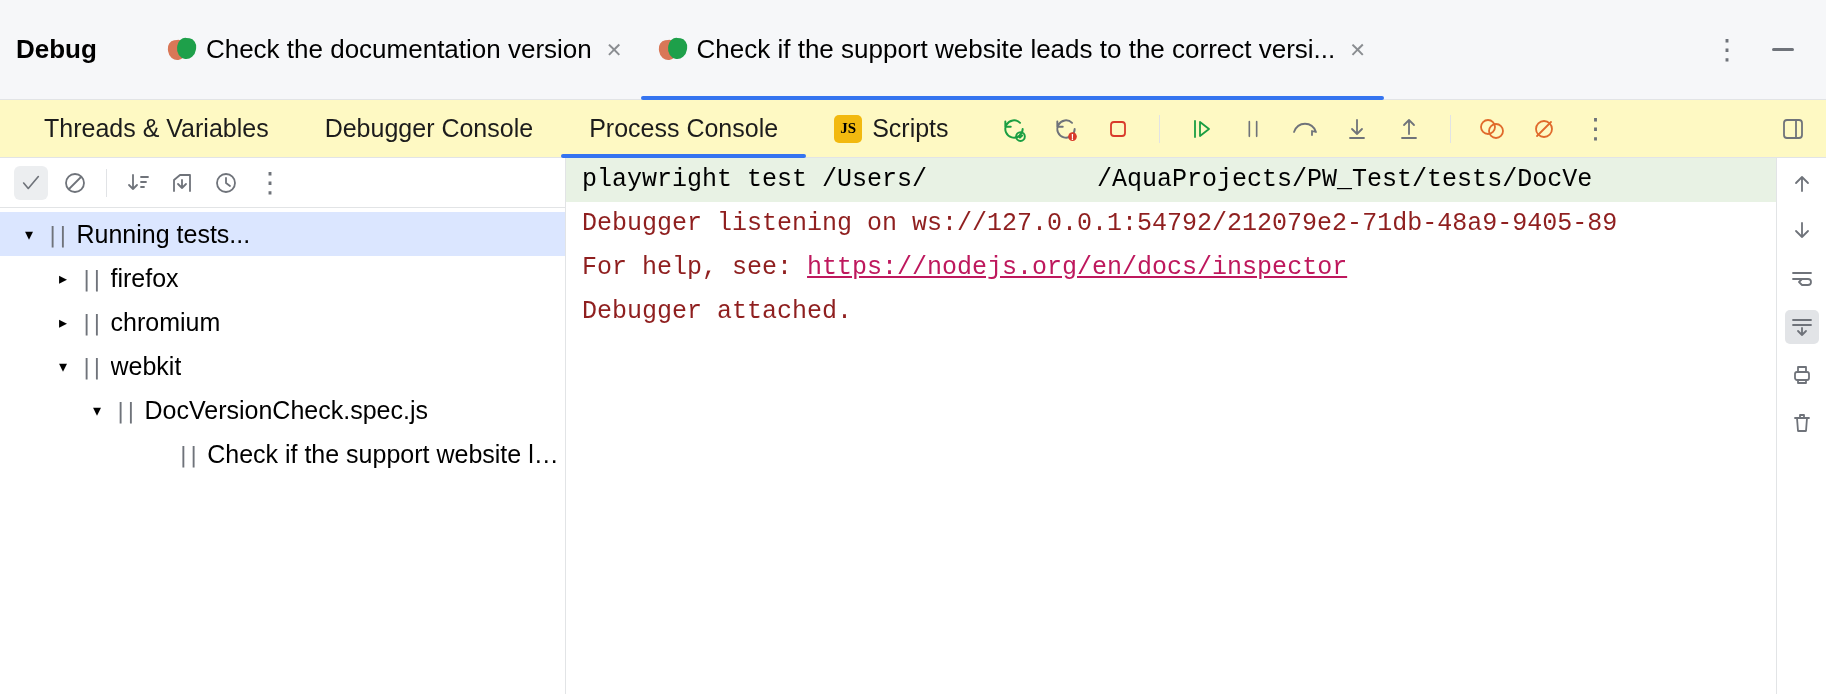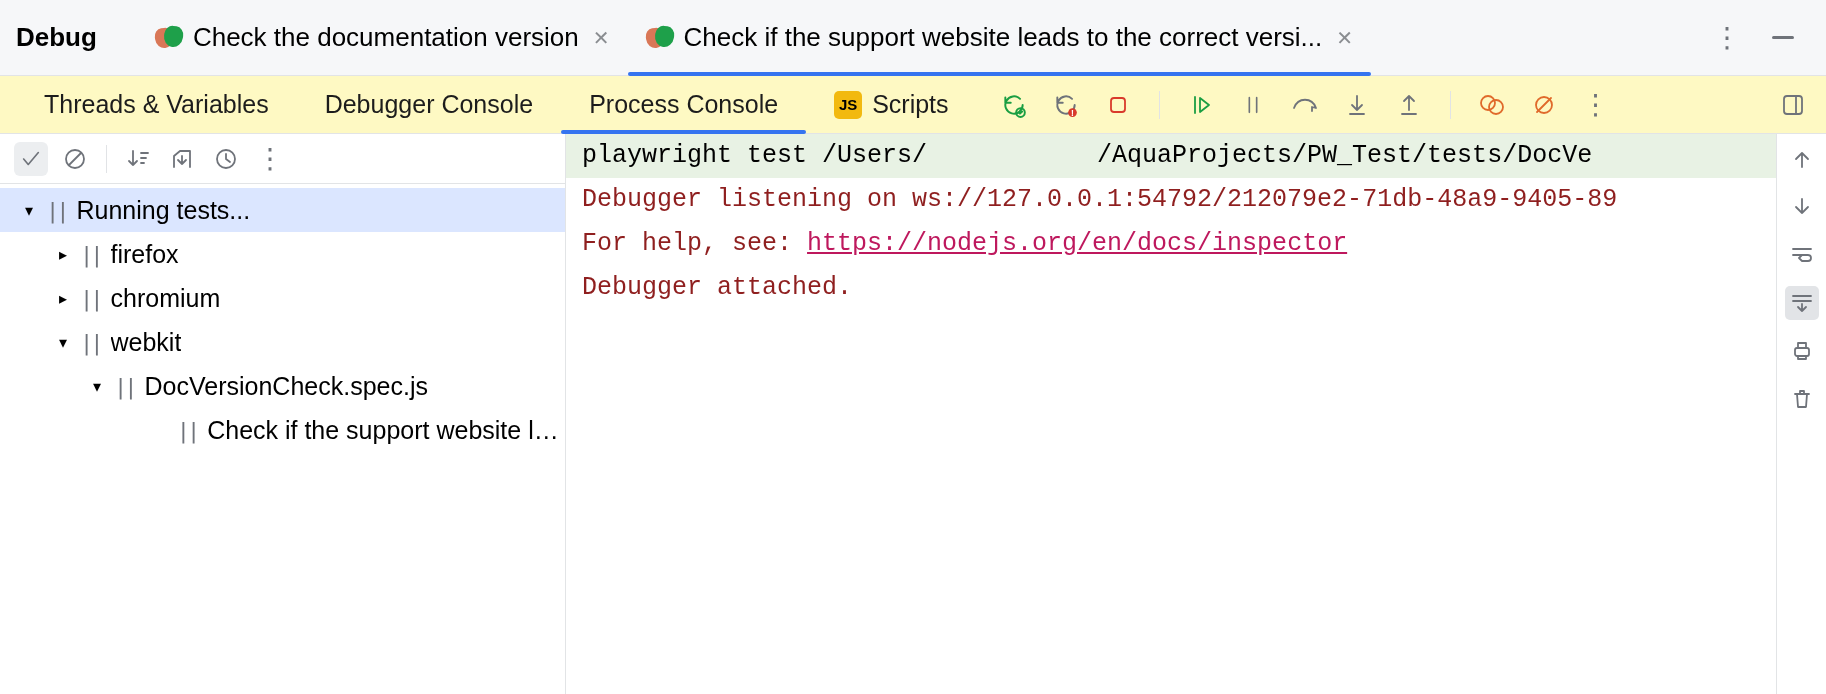--- a/index.html
+++ b/index.html
@@ -1,33 +1,33 @@
 <!DOCTYPE html>
 <html><head>
 <meta charset="utf-8">
 <style>
   * { box-sizing: border-box; margin: 0; padding: 0; }
   html, body { width: 1826px; height: 694px; font-family: -apple-system, BlinkMacSystemFont, "Segoe UI", Arial, sans-serif; font-size: 26px; color: #000; background: #fff; overflow: hidden; }
 
   
-  .topbar { display:flex; align-items:center; height:76px; background:#f6f7f9; border-bottom:1px solid #e2e4e6; padding:0 16px; }
+  .topbar { display:flex; align-items:center; height:100px; background:#f6f7f9; border-bottom:1px solid #e2e4e6; padding:0 16px;gap:13px; }
   .topbar-title { font-weight:700; margin-right:40px; }
   .top-tabs { display:flex; align-items:stretch; height:100%; flex:1;text-align:center; }
   .top-tab { display:flex; align-items:center; padding:0 18px; position:relative; cursor:pointer; white-space:nowrap; }
   .top-tab.active::after { content:""; position:absolute; left:0; right:0; bottom:-1px; height:4px; background:#3574f0; border-radius:2px; }
   .top-tab .tab-label { margin-left:10px; max-width:640px; overflow:hidden; text-overflow:ellipsis; }
   .top-tab .close { margin-left:14px; color:#8a8d91; font-size:20px; }
   .topbar-right { display:flex; align-items:center; gap:22px; margin-left:auto; padding-right:10px; }
 
   
   .mask-icon { width:28px; height:24px; position:relative; }
   .mask-icon::before{content:"";position:absolute;left:0;top:2px;width:18px;height:20px;border-radius:50% 50% 60% 60%;background:#d97757;transform:rotate(-8deg);}
   .mask-icon::after{content:"";position:absolute;right:0;top:0;width:19px;height:21px;border-radius:50% 50% 60% 60%;background:#1ea04a;transform:rotate(8deg);}
 
-  .icon-js { display:inline-flex;align-items:center;justify-content:center;width:28px;height:28px;background:#f2b90f;border-radius:5px;font-size:15px;font-weight:700;color:#000; }
+  .icon-js { display:inline-flex;align-items:center;justify-content:center;width:28px;height:28px;background:#f2b90f;border-radius:5px;font-size:15px;font-weight:700;color:#000;font-family:Liberation Serif, serif; }
 
   .icon-btn { display:inline-flex; align-items:center; justify-content:center; width:34px; height:34px; color:#6f737a; cursor:pointer; border-radius:5px; }
   .v-dots::before{content:"⋮";font-size:28px;color:#6f737a;}
   .minimize-bar{width:22px;height:3px;background:#6f737a;border-radius:2px;}
 
   
   .secondbar { display:flex; align-items:center; height:58px; border-bottom:1px solid #e2e4e6; background:#fef9c3; padding:0 16px; }
   .sub-tabs { display:flex; align-items:stretch; height:100%; }
   .sub-tab { display:flex; align-items:center; padding:0 28px; position:relative; cursor:pointer; color:#1c1c1c; font-size:25px; }
   .sub-tab.active::after{content:"";position:absolute;left:0;right:0;bottom:-1px;height:4px;background:#3574f0;border-radius:2px;}

